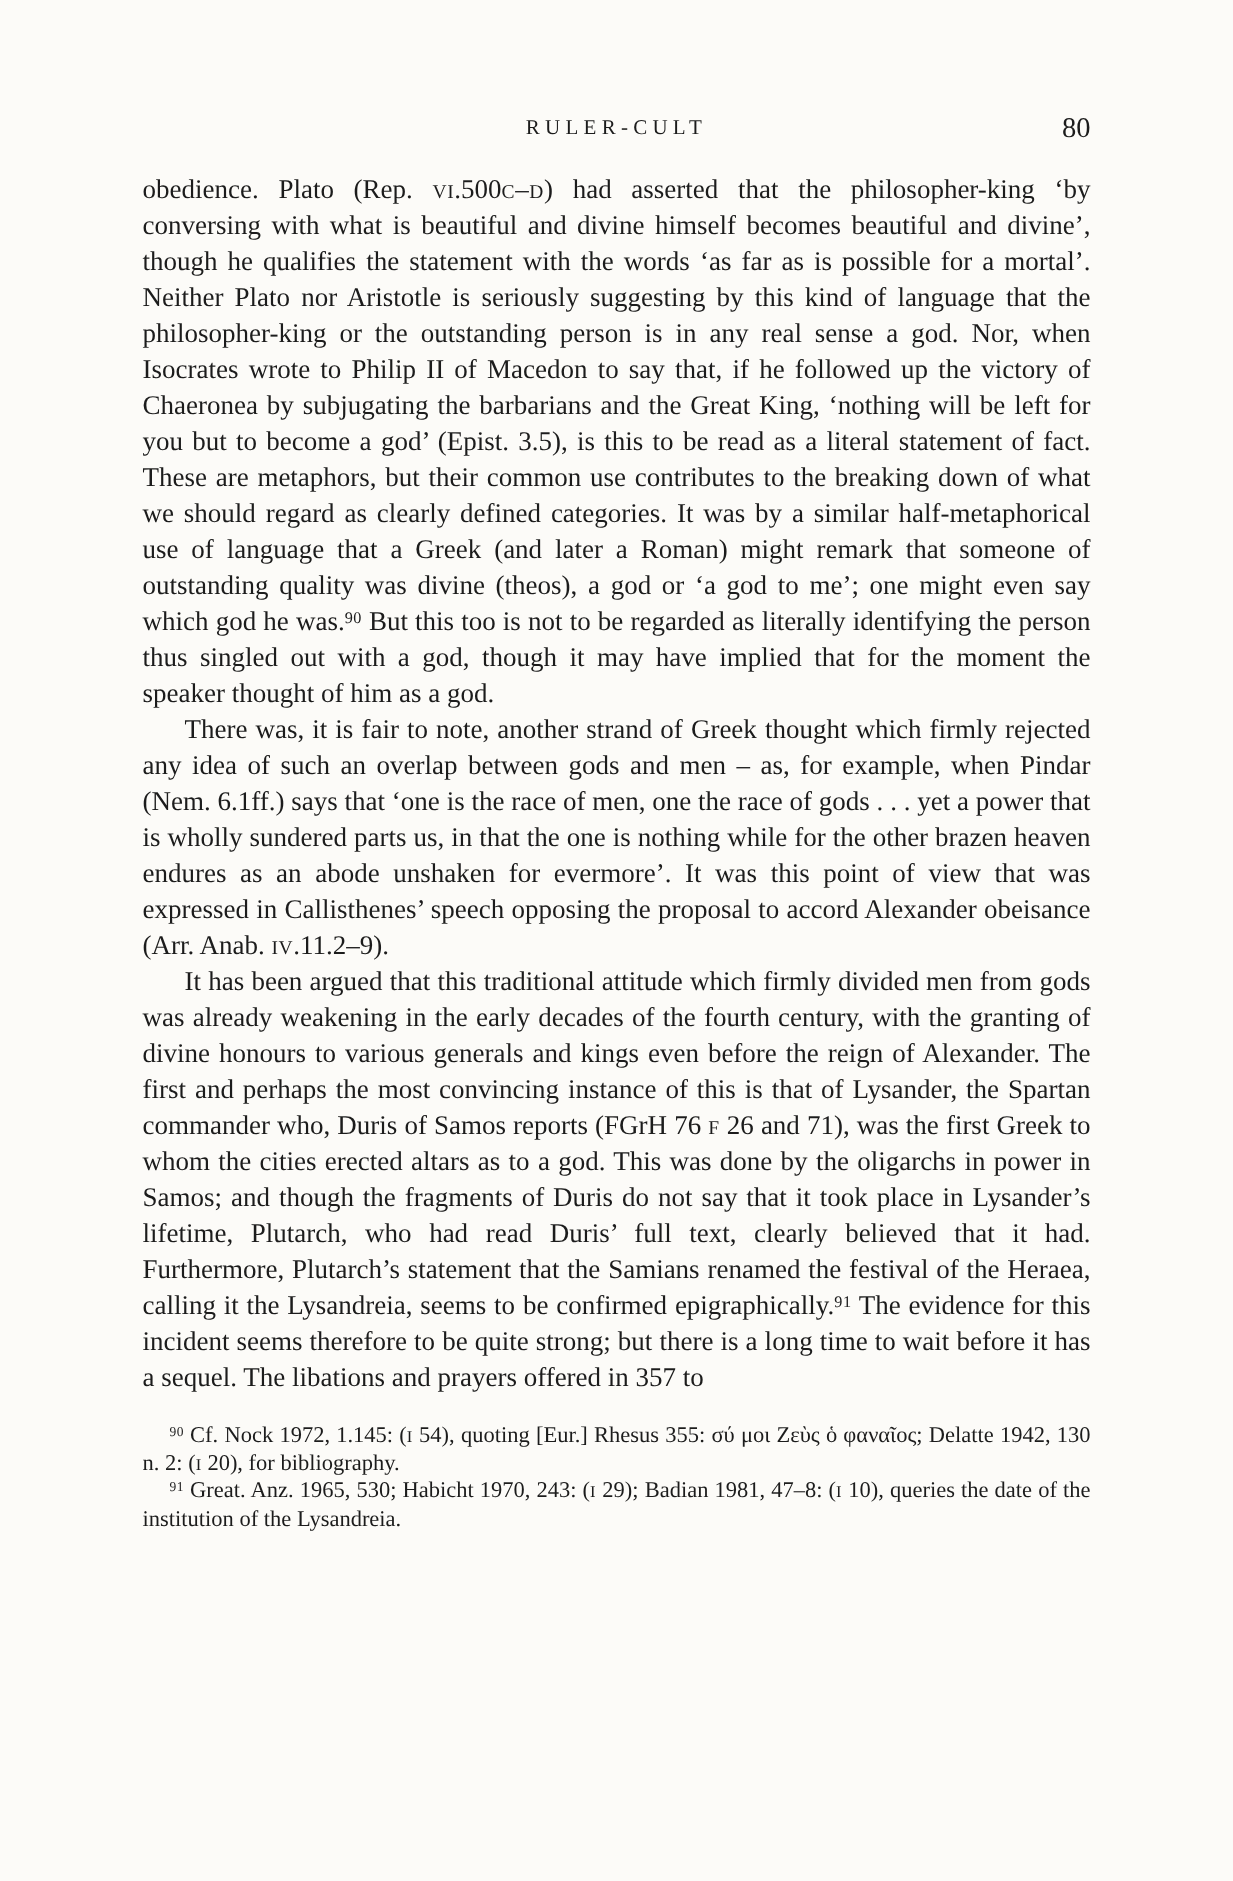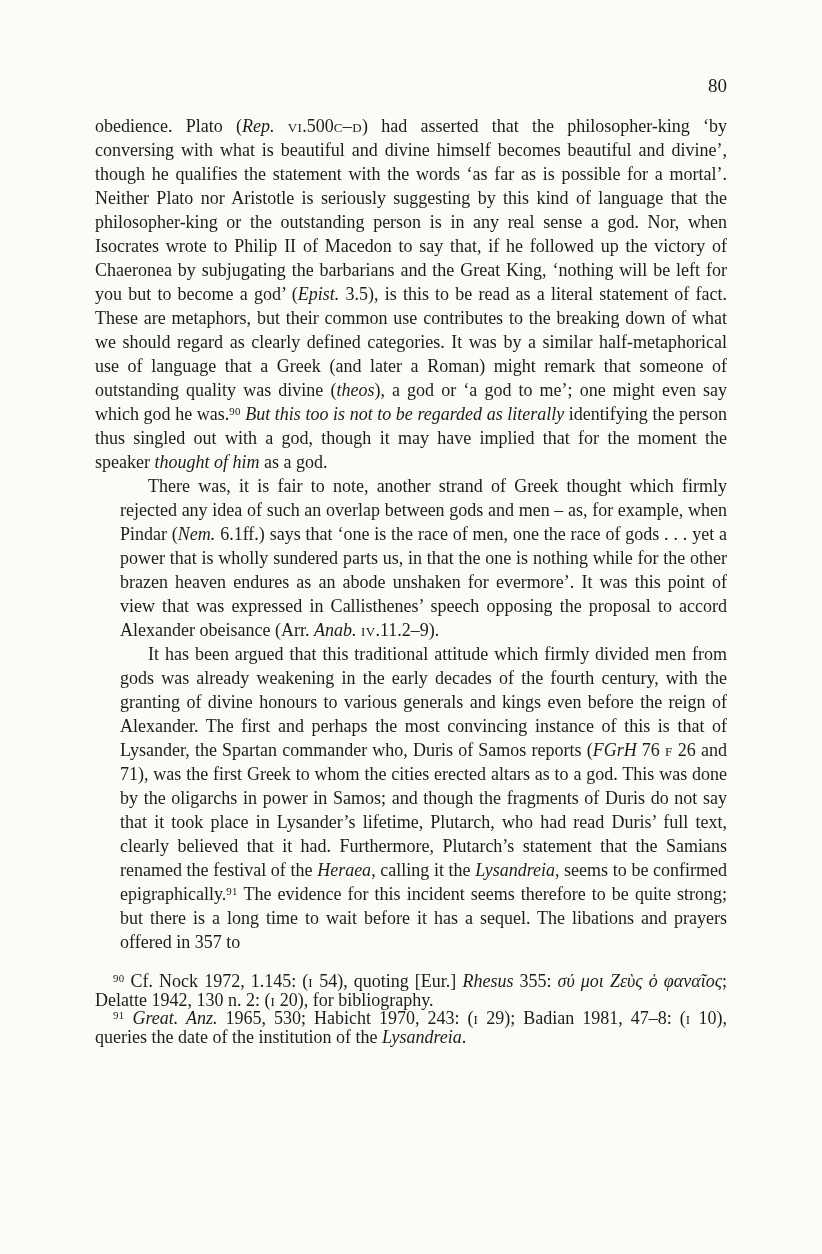--- a/index.html
+++ b/index.html
@@ -40,46 +40,47 @@
     right: 0;
     top: -3px;
     font-size: 19px;
   }
   .body-text {
     font-size: 18px;
     line-height: 24px;
     text-align: justify;
   }
   .para { text-align: justify; }
-  .para.indent { text-indent: 28px; margin-left: 25px; }
+  .para.indent { text-indent: 28px; }
   .footnotes {
     margin-top: 18px;
-    font-size: 18px;
+    font-size: 15px;
     line-height: 18.6px;
     text-align: justify;
   }
   .footnote { text-indent: 18px; }
-  .it { font-style: italic; }
+  .it { }
   .sc { font-variant: small-caps; letter-spacing: 0.4px; }
   sup {
     font-size: 60%;
     line-height: 0;
     position: relative;
     top: -0.45em;
     vertical-align: baseline;
     letter-spacing: 0.3px;
   }
 </style>
 </head>
 <body>
 
 <div class="page">
   <div class="text-block">
 
     <header class="page-header">
+      <span class="running-head">RULER-CULT</span>
       <span class="page-number">80</span>
     </header>
 
     <main class="body-text">
       <p class="para"><span>obedience. Plato (</span><span class="it">Rep.</span><span> </span><span class="sc">vi</span><span>.500</span><span class="sc">c–d</span><span>) had asserted that the philosopher-king ‘by conversing with what is beautiful and divine himself becomes beautiful and divine’, though he qualifies the statement with the words ‘as far as is possible for a mortal’. Neither Plato nor Aristotle is seriously suggesting by this kind of language that the philosopher-king or the outstanding person is in any real sense a god. Nor, when Isocrates wrote to Philip II of Macedon to say that, if he followed up the victory of Chaeronea by subjugating the barbarians and the Great King, ‘nothing will be left for you but to become a god’ (</span><span class="it">Epist.</span><span> 3.5), is this to be read as a literal statement of fact. These are metaphors, but their common use contributes to the breaking down of what we should regard as clearly defined categories. It was by a similar half-metaphorical use of language that a Greek (and later a Roman) might remark that someone of outstanding quality was divine (</span><span class="it">theos</span><span>), a god or ‘a god to me’; one might even say which god he was.</span><sup>90</sup><span> </span><span class="it">But this too is not to be regarded as literally</span><span> identifying the person thus singled out with a god, though it may have implied that for the moment the speaker </span><span class="it">thought of him</span><span> as a god.</span></p>
       <p class="para indent"><span>There was, it is fair to note, another strand of Greek thought which firmly rejected any idea of such an overlap between gods and men – as, for example, when Pindar (</span><span class="it">Nem.</span><span> 6.1ff.) says that ‘one is the race of men, one the race of gods . . . yet a power that is wholly sundered parts us, in that the one is nothing while for the other brazen heaven endures as an abode unshaken for evermore’. It was this point of view that was expressed in Callisthenes’ speech opposing the proposal to accord Alexander obeisance (Arr. </span><span class="it">Anab.</span><span> </span><span class="sc">iv</span><span>.11.2–9).</span></p>
       <p class="para indent"><span>It has been argued that this traditional attitude which firmly divided men from gods was already weakening in the early decades of the fourth century, with the granting of divine honours to various generals and kings even before the reign of Alexander. The first and perhaps the most convincing instance of this is that of Lysander, the Spartan commander who, Duris of Samos reports (</span><span class="it">FGrH</span><span> 76 </span><span class="sc">f</span><span> 26 and 71), was the first Greek to whom the cities erected altars as to a god. This was done by the oligarchs in power in Samos; and though the fragments of Duris do not say that it took place in Lysander’s lifetime, Plutarch, who had read Duris’ full text, clearly believed that it had. Furthermore, Plutarch’s statement that the Samians renamed the festival of the </span><span class="it">Heraea</span><span>, calling it the </span><span class="it">Lysandreia</span><span>, seems to be confirmed epigraphically.</span><sup>91</sup><span> The evidence for this incident seems therefore to be quite strong; but there is a long time to wait before it has a sequel. The libations and prayers offered in 357 to</span></p>
     </main>
 
     <footer class="footnotes">

